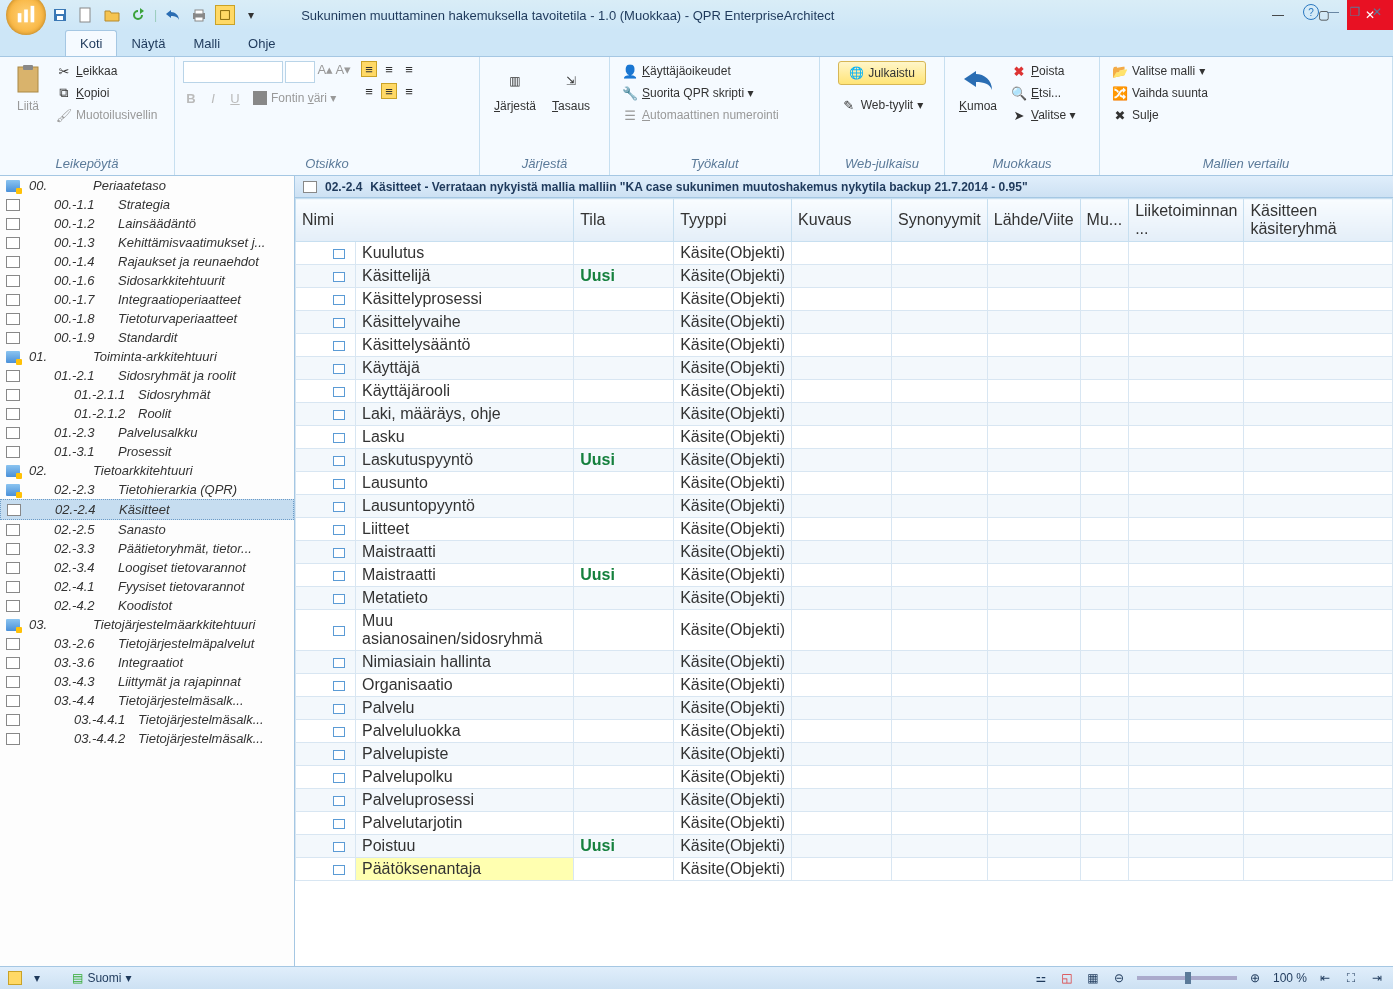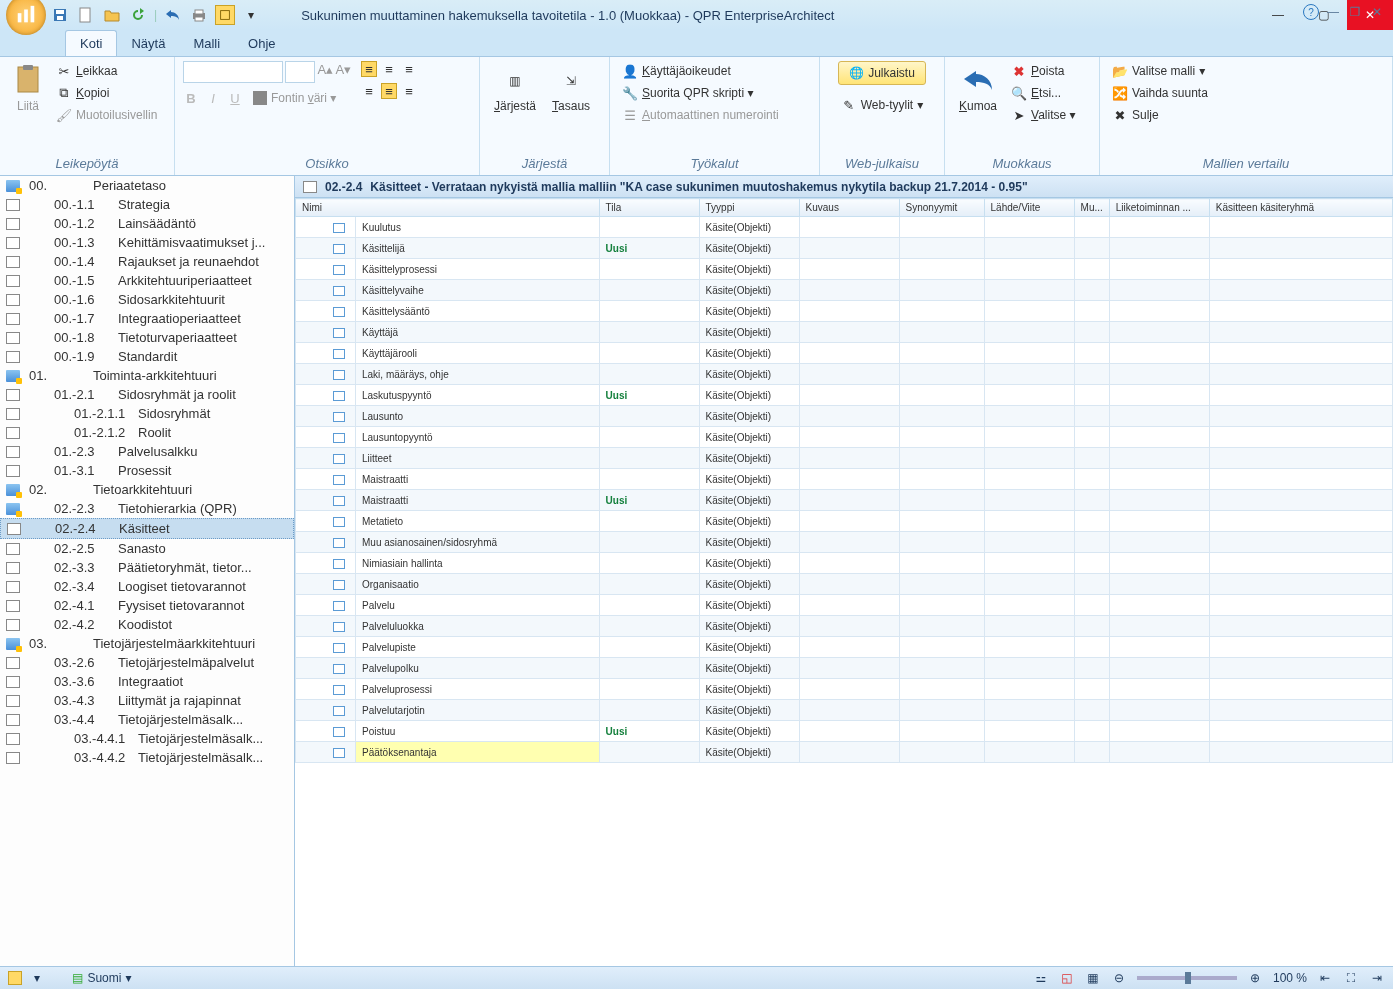--- a/index.html
+++ b/index.html
@@ -31,36 +31,36 @@
 .icon32 { width:32px; height:32px; display:flex; align-items:center; justify-content:center; }
 .icon16 { width:16px; height:16px; display:flex; align-items:center; justify-content:center; font-size:13px; }
 .pub-btn { background:linear-gradient(#fff6c9,#ffe477); border:1px solid #d6b656; padding:4px 10px; border-radius:3px; display:flex; align-items:center; gap:4px; font-size:12px; cursor:pointer; }
 .mini-help { position:absolute; right:8px; top:4px; display:flex; gap:6px; }
 .mini-help span { width:16px; height:16px; cursor:pointer; color:#5b7a99; display:flex; align-items:center; justify-content:center; }
 
 .workspace { display:flex; height:790px; }
 .nav-panel { width:295px; background:#e8f2fb; border-right:1px solid #a5c7e3; display:flex; flex-direction:column; }
 .nav-header { height:22px; background:linear-gradient(#e0eefb,#cde1f3); border-bottom:1px solid #a5c7e3; display:flex; align-items:center; padding:0 8px; font-size:12px; font-weight:bold; color:#1e395b; justify-content:space-between; }
 .nav-list { flex:1; overflow-y:auto; background:#fdfdfd; }
-.nav-item { display:flex; align-items:center; padding:2px 6px; gap:4px; font-size:13px; cursor:pointer; white-space:nowrap; overflow:hidden; }
+.nav-item { display:flex; align-items:center; padding:2px 6px; gap:4px; font-size:13px; cursor:pointer; white-space:nowrap; overflow:hidden;font-style:italic; }
 .nav-item.selected { background:#c6ddf0; border:1px dotted #6b9bc7; }
 .nav-item .code { min-width:60px; }
 .nav-item .indent1 { margin-left:5px; }
 .nav-item .indent2 { margin-left:30px; }
 .nav-item .indent3 { margin-left:50px; }
 .nav-icn { width:14px; height:12px; }
 .nav-icn.folder { background:linear-gradient(#8bc4f0,#4a90d9); border-radius:1px; position:relative; }
 .nav-icn.folder::after { content:""; position:absolute; right:-2px; bottom:-2px; width:6px; height:6px; background:#ffc107; border-radius:1px; }
 .nav-icn.grid { background:#fff; border:1px solid #888; position:relative; }
 .nav-icn.grid::before { content:""; position:absolute; inset:1px; background:linear-gradient(#fff 45%,#888 45% 55%,#fff 55%),linear-gradient(90deg,#fff 45%,#888 45% 55%,#fff 55%); }
 
 .content { flex:1; display:flex; flex-direction:column; background:#fff; }
 .content-header { height:22px; background:linear-gradient(#e0eefb,#cde1f3); border-bottom:1px solid #a5c7e3; display:flex; align-items:center; padding:0 8px; font-size:12px; font-weight:bold; color:#1e395b; gap:8px; }
 .grid-wrap { flex:1; overflow:auto; }
-table.grid { border-collapse:collapse; width:100%; font-size:10px; }
+table.grid { border-collapse:collapse; width:100%; font-size:16px; }
 table.grid th { background:linear-gradient(#f9fcff,#e4eef8); border:1px solid #c7dff0; padding:3px 6px; text-align:left; font-weight:normal; position:sticky; top:0; }
 table.grid td { border:1px solid #d8e6f2; padding:2px 6px; height:21px; }
 table.grid tr:nth-child(even) td { background:#f3f8fc; }
 table.grid tr:nth-child(odd) td { background:#fff; }
 table.grid tr.hl td:nth-child(2) { background:#ffffb0 !important; }
 .tila-new { color:#15803d; font-weight:bold; }
 .row-icn { width:12px; height:10px; background:#fff; border:1px solid #5b9bd5; display:inline-block; vertical-align:middle; margin-right:4px; }
 td.iconcell { text-align:right; width:60px; }
 
 .statusbar { height:23px; background:linear-gradient(#e0eefb,#cde1f3); border-top:1px solid #a5c7e3; display:flex; align-items:center; padding:0 8px; font-size:12px; color:#1e395b; justify-content:space-between; }
@@ -326,25 +326,20 @@
         </div>
         <div class="nav-item">
           <span class="nav-icn grid"></span>
           <span class="code indent2">00.-1.3</span>
           <span>Kehittämisvaatimukset j...</span>
         </div>
         <div class="nav-item">
           <span class="nav-icn grid"></span>
           <span class="code indent2">00.-1.4</span>
           <span>Rajaukset ja reunaehdot</span>
-        </div>
-        <div class="nav-item">
-          <span class="nav-icn grid"></span>
-          <span class="code indent2">00.-1.5</span>
-          <span>Arkkitehtuuriperiaatteet</span>
         </div>
         <div class="nav-item">
           <span class="nav-icn grid"></span>
           <span class="code indent2">00.-1.6</span>
           <span>Sidosarkkitehtuurit</span>
         </div>
         <div class="nav-item">
           <span class="nav-icn grid"></span>
           <span class="code indent2">00.-1.7</span>
           <span>Integraatioperiaatteet</span>
@@ -580,20 +575,32 @@
               <td>Käsite(Objekti)</td>
               <td></td>
               <td></td>
               <td></td>
               <td></td>
               <td></td>
               <td></td>
             </tr>
             <tr>
               <td class="iconcell"><span class="row-icn"></span></td>
+              <td>Lasku</td>
+              <td></td>
+              <td>Käsite(Objekti)</td>
+              <td></td>
+              <td></td>
+              <td></td>
+              <td></td>
+              <td></td>
+              <td></td>
+            </tr>
+            <tr>
+              <td class="iconcell"><span class="row-icn"></span></td>
               <td>Laskutuspyyntö</td>
               <td><span class="tila-new">Uusi</span></td>
               <td>Käsite(Objekti)</td>
               <td></td>
               <td></td>
               <td></td>
               <td></td>
               <td></td>
               <td></td>
             </tr>

